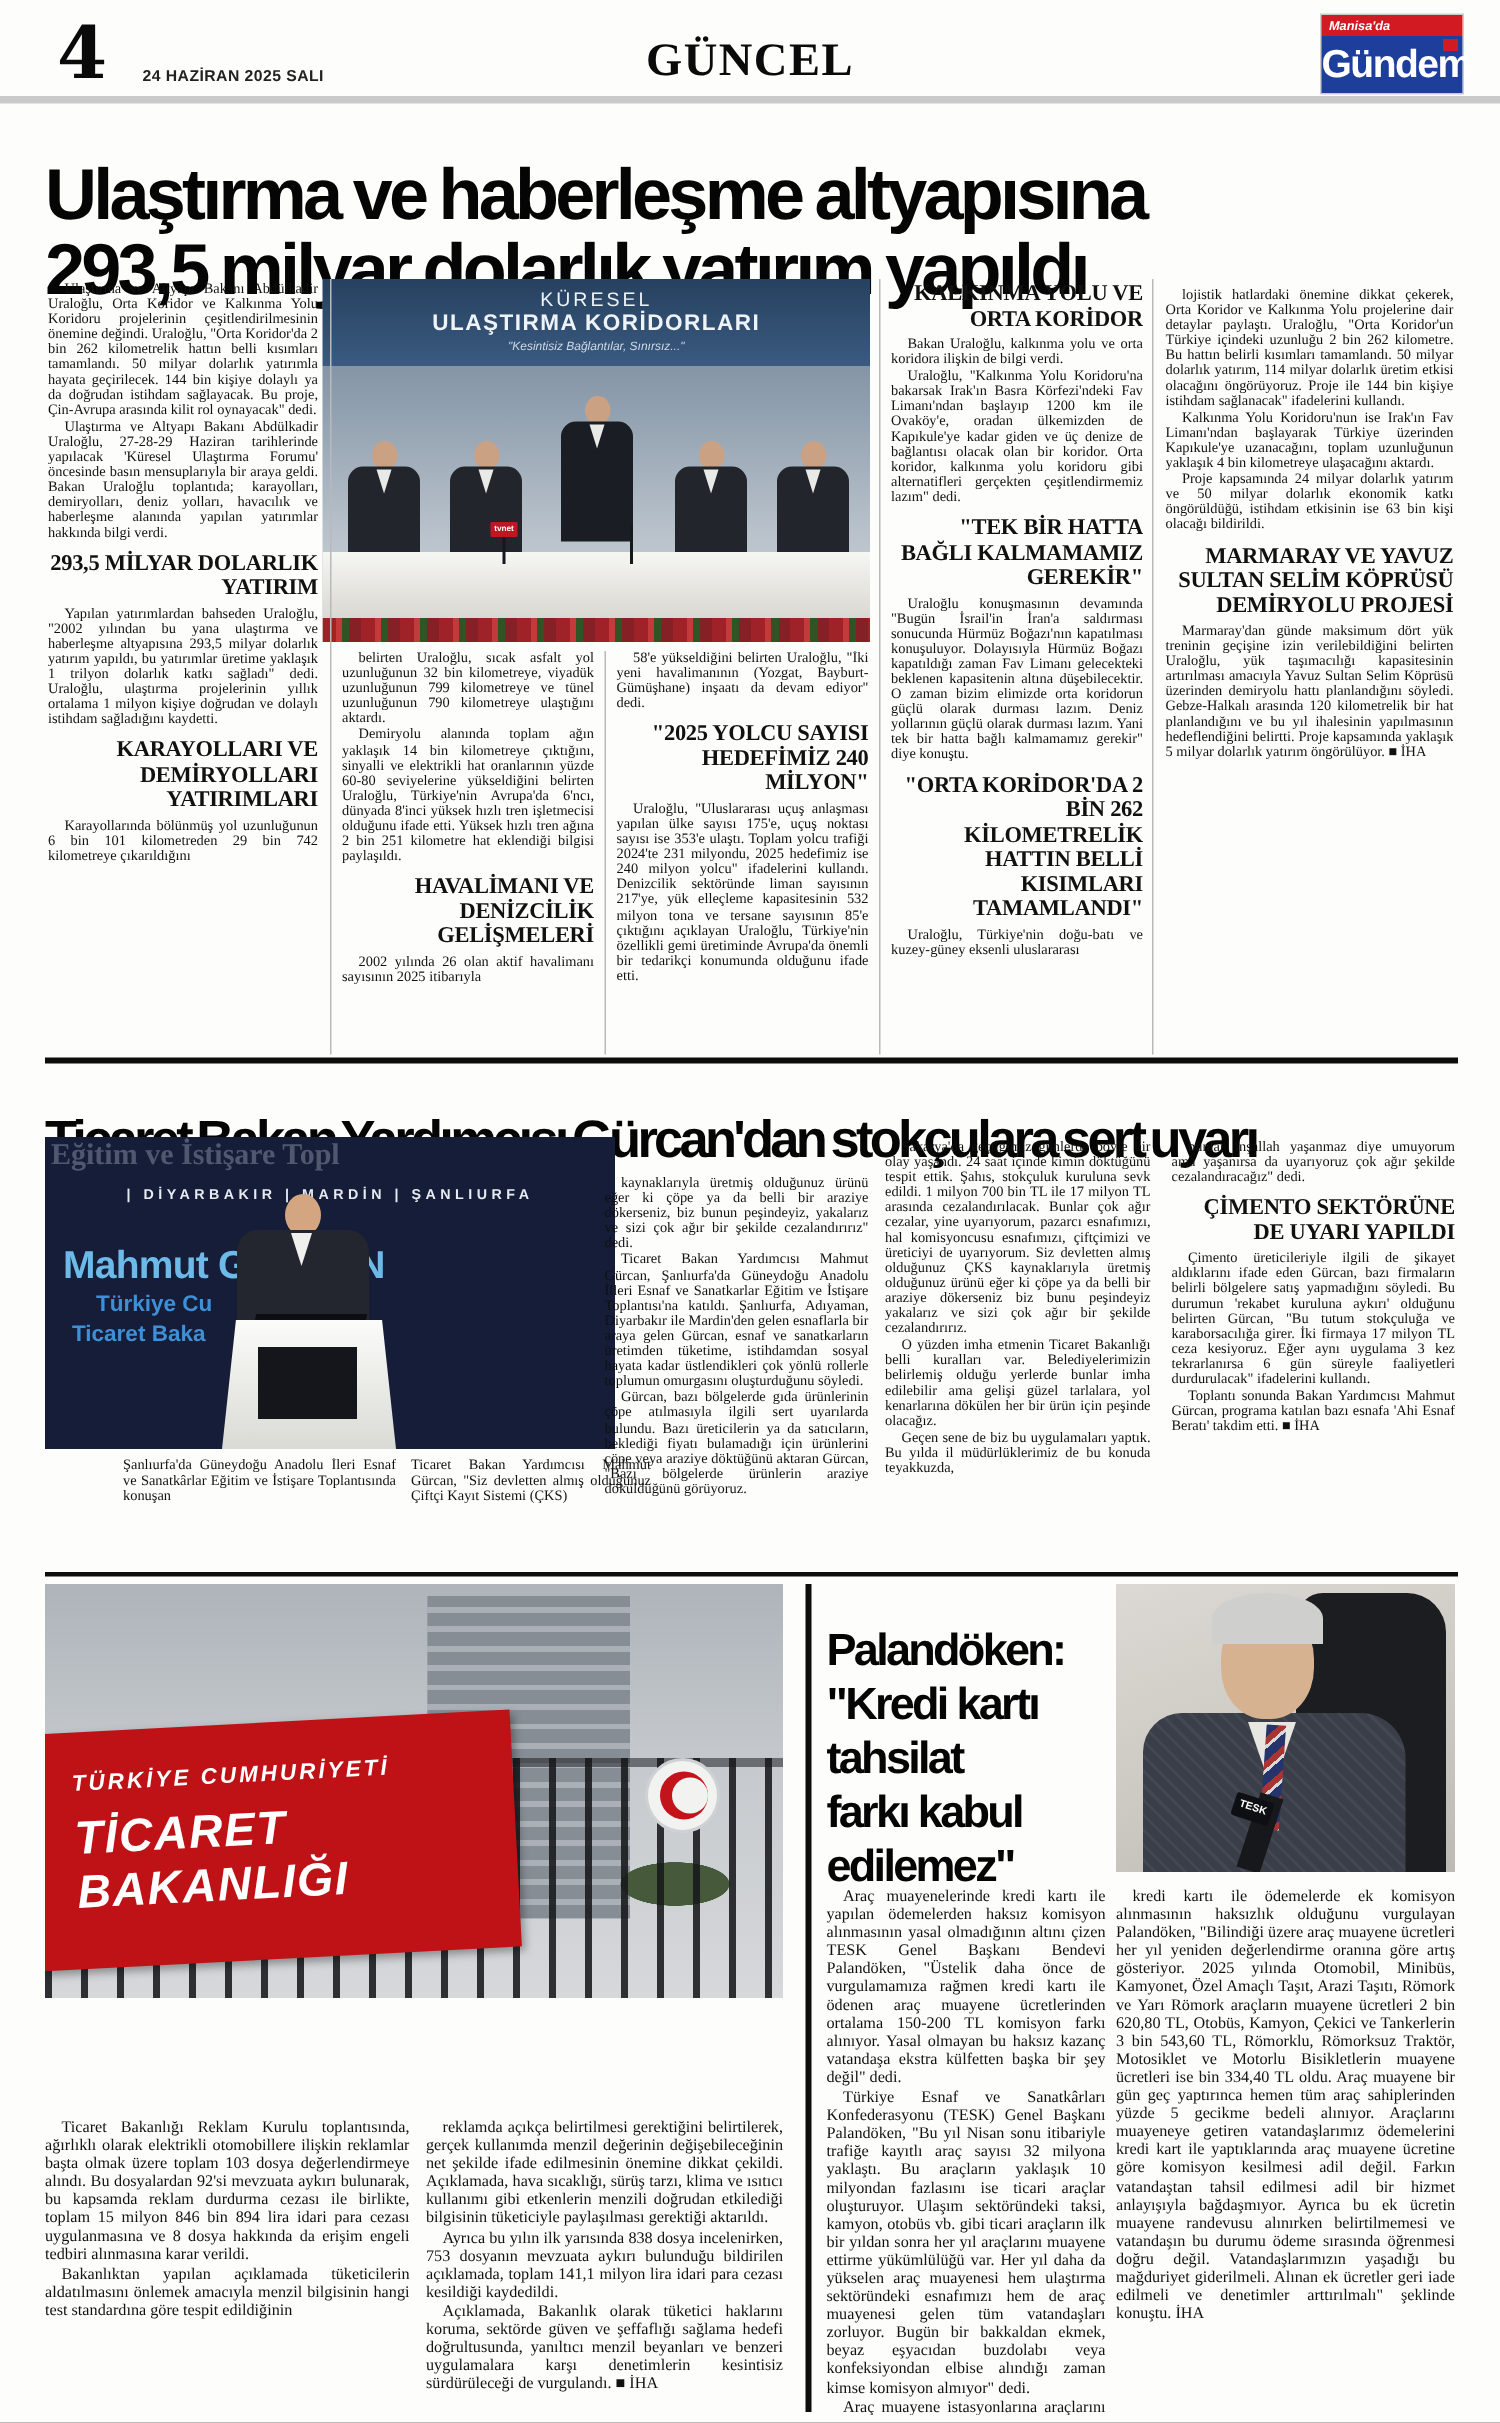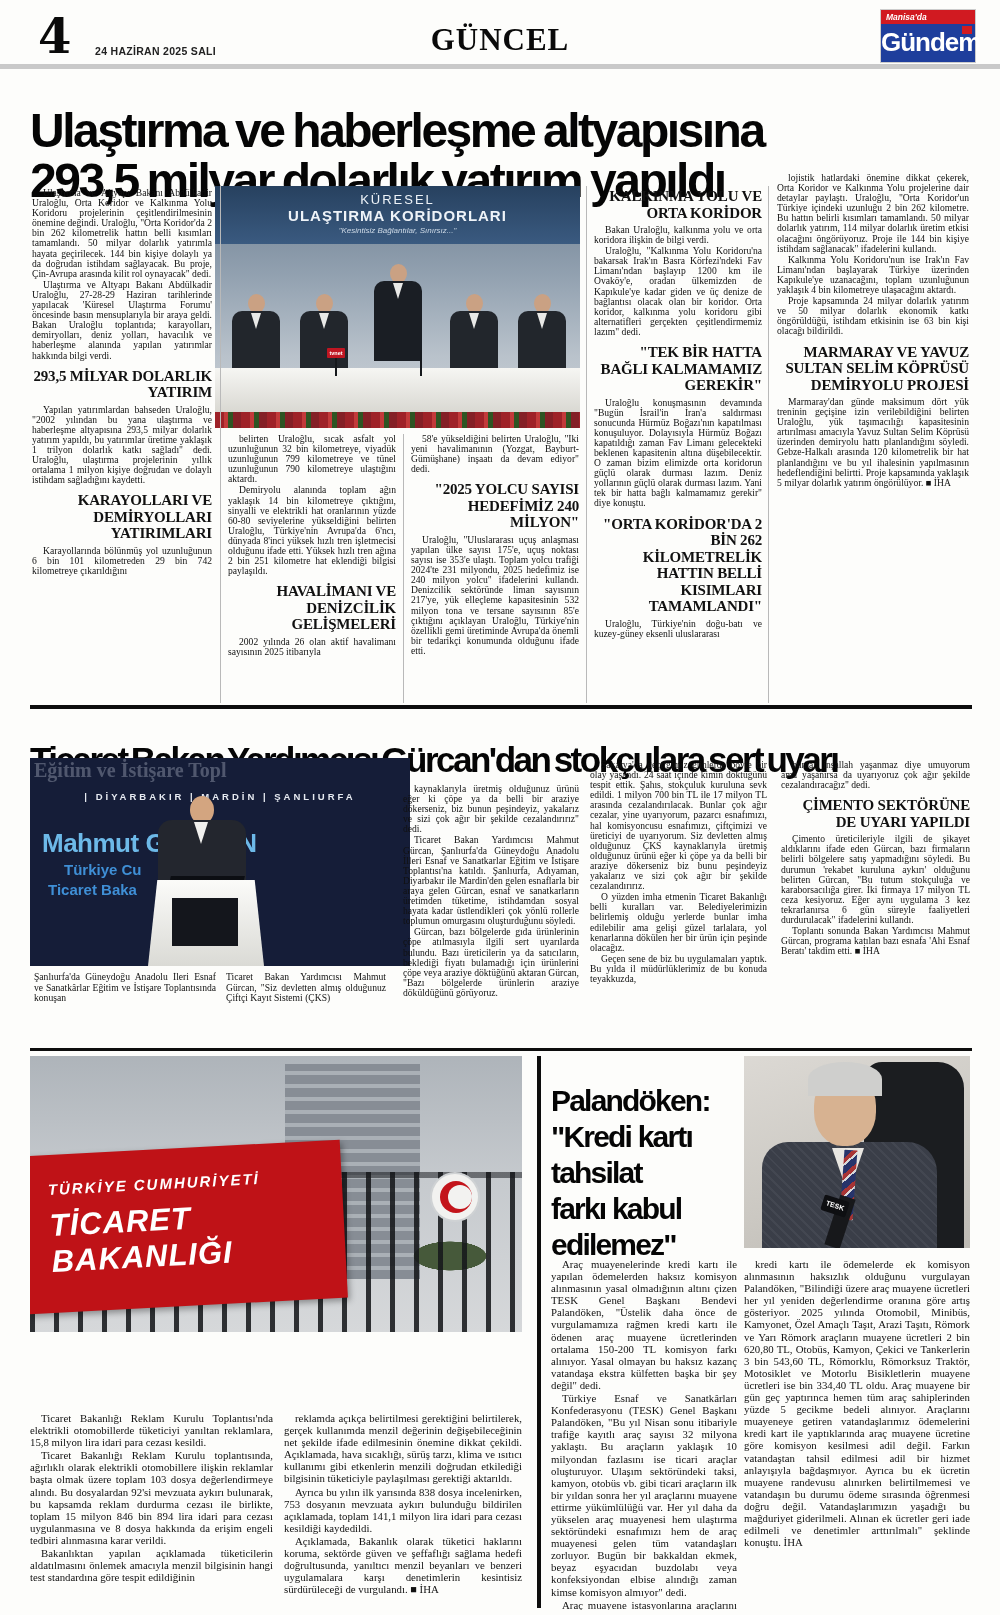--- a/index.html
+++ b/index.html
@@ -31,21 +31,21 @@
   .rule3{position:absolute;left:30px;top:1048px;width:942px;height:3px;background:#0d0d0d;}
   .vbar{position:absolute;left:537px;top:1056px;width:4px;height:552px;background:#0d0d0d;}
   .csep{position:absolute;width:1px;background:#b9b9b9;}
   
   .col{position:absolute;overflow:hidden;text-align:justify;}
   .body1{font-size:9.6px;line-height:10.1px;}
   .body2{font-size:10.8px;line-height:12.1px;}
   .bp{margin:0 0 1px;text-indent:11px;overflow-wrap:break-word;}
   .sh{font:700 15px/16.5px "Liberation Serif",serif;margin:7px 0 4px;text-align:right;letter-spacing:-.2px;}
   .sh.first{margin-top:0;}
-  .cap{position:absolute;font-size:9.6px;line-height:10.6px;text-align:justify;overflow:hidden;}
+  .cap{position:absolute;font-size:9.6px;line-height:10.6px;text-align:justify;overflow:hidden;margin-left:48px;}
   
   .photo1{position:absolute;left:215px;top:186px;width:365px;height:242px;overflow:hidden;
           background:linear-gradient(180deg,#6e7f92 0%,#93a2b1 38%,#b9c2cb 70%,#cfd4d8 100%);}
   .p1-banner{position:absolute;left:0;top:0;right:0;height:58px;background:linear-gradient(180deg,#27415f,#3a5a80);
              color:#eef3f8;text-align:center;font-family:"Liberation Sans",sans-serif;}
   .p1-b1{font-weight:400;font-size:13px;letter-spacing:2px;padding-top:6px;}
   .p1-b2{font-weight:700;font-size:15px;letter-spacing:1px;}
   .p1-b3{font-style:italic;font-size:8px;color:#cdd9e6;padding-top:2px;}
   .pers{position:absolute;bottom:48px;width:54px;height:86px;}
   .pers .head{width:17px;height:19px;border-radius:50%;background:#caa183;margin:0 auto;}
@@ -193,21 +193,21 @@
   </div>
   <div class="col body1" style="left:594px;top:188px;width:168px;height:515px">
     <h3 class="sh first">KALKINMA YOLU VE ORTA KORİDOR</h3>
     <p class="bp">Bakan Uraloğlu, kalkınma yolu ve orta koridora ilişkin de bilgi verdi.</p>
     <p class="bp">Uraloğlu, "Kalkınma Yolu Koridoru'na bakarsak Irak'ın Basra Körfezi'ndeki Fav Limanı'ndan başlayıp 1200 km ile Ovaköy'e, oradan ülkemizden de Kapıkule'ye kadar giden ve üç denize de bağlantısı olacak olan bir koridor. Orta koridor, kalkınma yolu koridoru gibi alternatifleri gerçekten çeşitlendirmemiz lazım" dedi.</p>
     <h3 class="sh">"TEK BİR HATTA BAĞLI KALMAMAMIZ GEREKİR"</h3>
     <p class="bp">Uraloğlu konuşmasının devamında "Bugün İsrail'in İran'a saldırması sonucunda Hürmüz Boğazı'nın kapatılması konuşuluyor. Dolayısıyla Hürmüz Boğazı kapatıldığı zaman Fav Limanı gelecekteki beklenen kapasitenin altına düşebilecektir. O zaman bizim elimizde orta koridorun güçlü olarak durması lazım. Deniz yollarının güçlü olarak durması lazım. Yani tek bir hatta bağlı kalmamamız gerekir" diye konuştu.</p>
     <h3 class="sh">"ORTA KORİDOR'DA 2 BİN 262 KİLOMETRELİK HATTIN BELLİ KISIMLARI TAMAMLANDI"</h3>
     <p class="bp">Uraloğlu, Türkiye'nin doğu-batı ve kuzey-güney eksenli uluslararası</p>
   </div>
-  <div class="col body1" style="left:777px;top:173px;width:192px;height:515px">
+  <div class="col body1" style="left:777px;top:192px;width:192px;height:515px">
     <p class="bp">lojistik hatlardaki önemine dikkat çekerek, Orta Koridor ve Kalkınma Yolu projelerine dair detaylar paylaştı. Uraloğlu, "Orta Koridor'un Türkiye içindeki uzunluğu 2 bin 262 kilometre. Bu hattın belirli kısımları tamamlandı. 50 milyar dolarlık yatırım, 114 milyar dolarlık üretim etkisi olacağını öngörüyoruz. Proje ile 144 bin kişiye istihdam sağlanacak" ifadelerini kullandı.</p>
     <p class="bp">Kalkınma Yolu Koridoru'nun ise Irak'ın Fav Limanı'ndan başlayarak Türkiye üzerinden Kapıkule'ye uzanacağını, toplam uzunluğunun yaklaşık 4 bin kilometreye ulaşacağını aktardı.</p>
     <p class="bp">Proje kapsamında 24 milyar dolarlık yatırım ve 50 milyar dolarlık ekonomik katkı öngörüldüğü, istihdam etkisinin ise 63 bin kişi olacağı bildirildi.</p>
     <h3 class="sh">MARMARAY VE YAVUZ SULTAN SELİM KÖPRÜSÜ DEMİRYOLU PROJESİ</h3>
     <p class="bp">Marmaray'dan günde maksimum dört yük treninin geçişine izin verilebildiğini belirten Uraloğlu, yük taşımacılığı kapasitesinin artırılması amacıyla Yavuz Sultan Selim Köprüsü üzerinden demiryolu hattı planlandığını söyledi. Gebze-Halkalı arasında 120 kilometrelik bir hat planlandığını ve bu yıl ihalesinin yapılmasının hedeflendiğini belirtti. Proje kapsamında yaklaşık 5 milyar dolarlık yatırım öngörülüyor. ■ İHA</p>
   </div>
 
   <div class="rule2"></div>
   <h2 class="hl a2-hl">Ticaret Bakan Yardımcısı Gürcan'dan stokçulara sert uyarı</h2>
 
@@ -250,21 +250,20 @@
     <div class="p3-bld2"></div>
     <div class="p3-trees"></div>
     <div class="p3-fence"></div>
     <div class="p3-emblem"></div>
     <div class="p3-sign">
       <div class="p3-sign-l1">TÜRKİYE CUMHURİYETİ</div>
       <div class="p3-sign-l2">TİCARET BAKANLIĞI</div>
     </div>
   </div>
   <div class="col body2" style="left:30px;top:1412px;width:243px;height:200px">
-    <p class="bp">Ticaret Bakanlığı Reklam Kurulu Toplantısı'nda elektrikli otomobillerde tüketiciyi yanıltan reklamlara, 15,8 milyon lira idari para cezası kesildi.</p>
     <p class="bp">Ticaret Bakanlığı Reklam Kurulu toplantısında, ağırlıklı olarak elektrikli otomobillere ilişkin reklamlar başta olmak üzere toplam 103 dosya değerlendirmeye alındı. Bu dosyalardan 92'si mevzuata aykırı bulunarak, bu kapsamda reklam durdurma cezası ile birlikte, toplam 15 milyon 846 bin 894 lira idari para cezası uygulanmasına ve 8 dosya hakkında da erişim engeli tedbiri alınmasına karar verildi.</p>
     <p class="bp">Bakanlıktan yapılan açıklamada tüketicilerin aldatılmasını önlemek amacıyla menzil bilgisinin hangi test standardına göre tespit edildiğinin</p>
   </div>
   <div class="col body2" style="left:284px;top:1412px;width:238px;height:200px">
     <p class="bp">reklamda açıkça belirtilmesi gerektiğini belirtilerek, gerçek kullanımda menzil değerinin değişebileceğinin net şekilde ifade edilmesinin önemine dikkat çekildi. Açıklamada, hava sıcaklığı, sürüş tarzı, klima ve ısıtıcı kullanımı gibi etkenlerin menzili doğrudan etkilediği bilgisinin tüketiciyle paylaşılması gerektiği aktarıldı.</p>
     <p class="bp">Ayrıca bu yılın ilk yarısında 838 dosya incelenirken, 753 dosyanın mevzuata aykırı bulunduğu bildirilen açıklamada, toplam 141,1 milyon lira idari para cezası kesildiği kaydedildi.</p>
     <p class="bp">Açıklamada, Bakanlık olarak tüketici haklarını koruma, sektörde güven ve şeffaflığı sağlama hedefi doğrultusunda, yanıltıcı menzil beyanları ve benzeri uygulamalara karşı denetimlerin kesintisiz sürdürüleceği de vurgulandı. ■ İHA</p>
   </div>
 
   <div class="vbar"></div>

